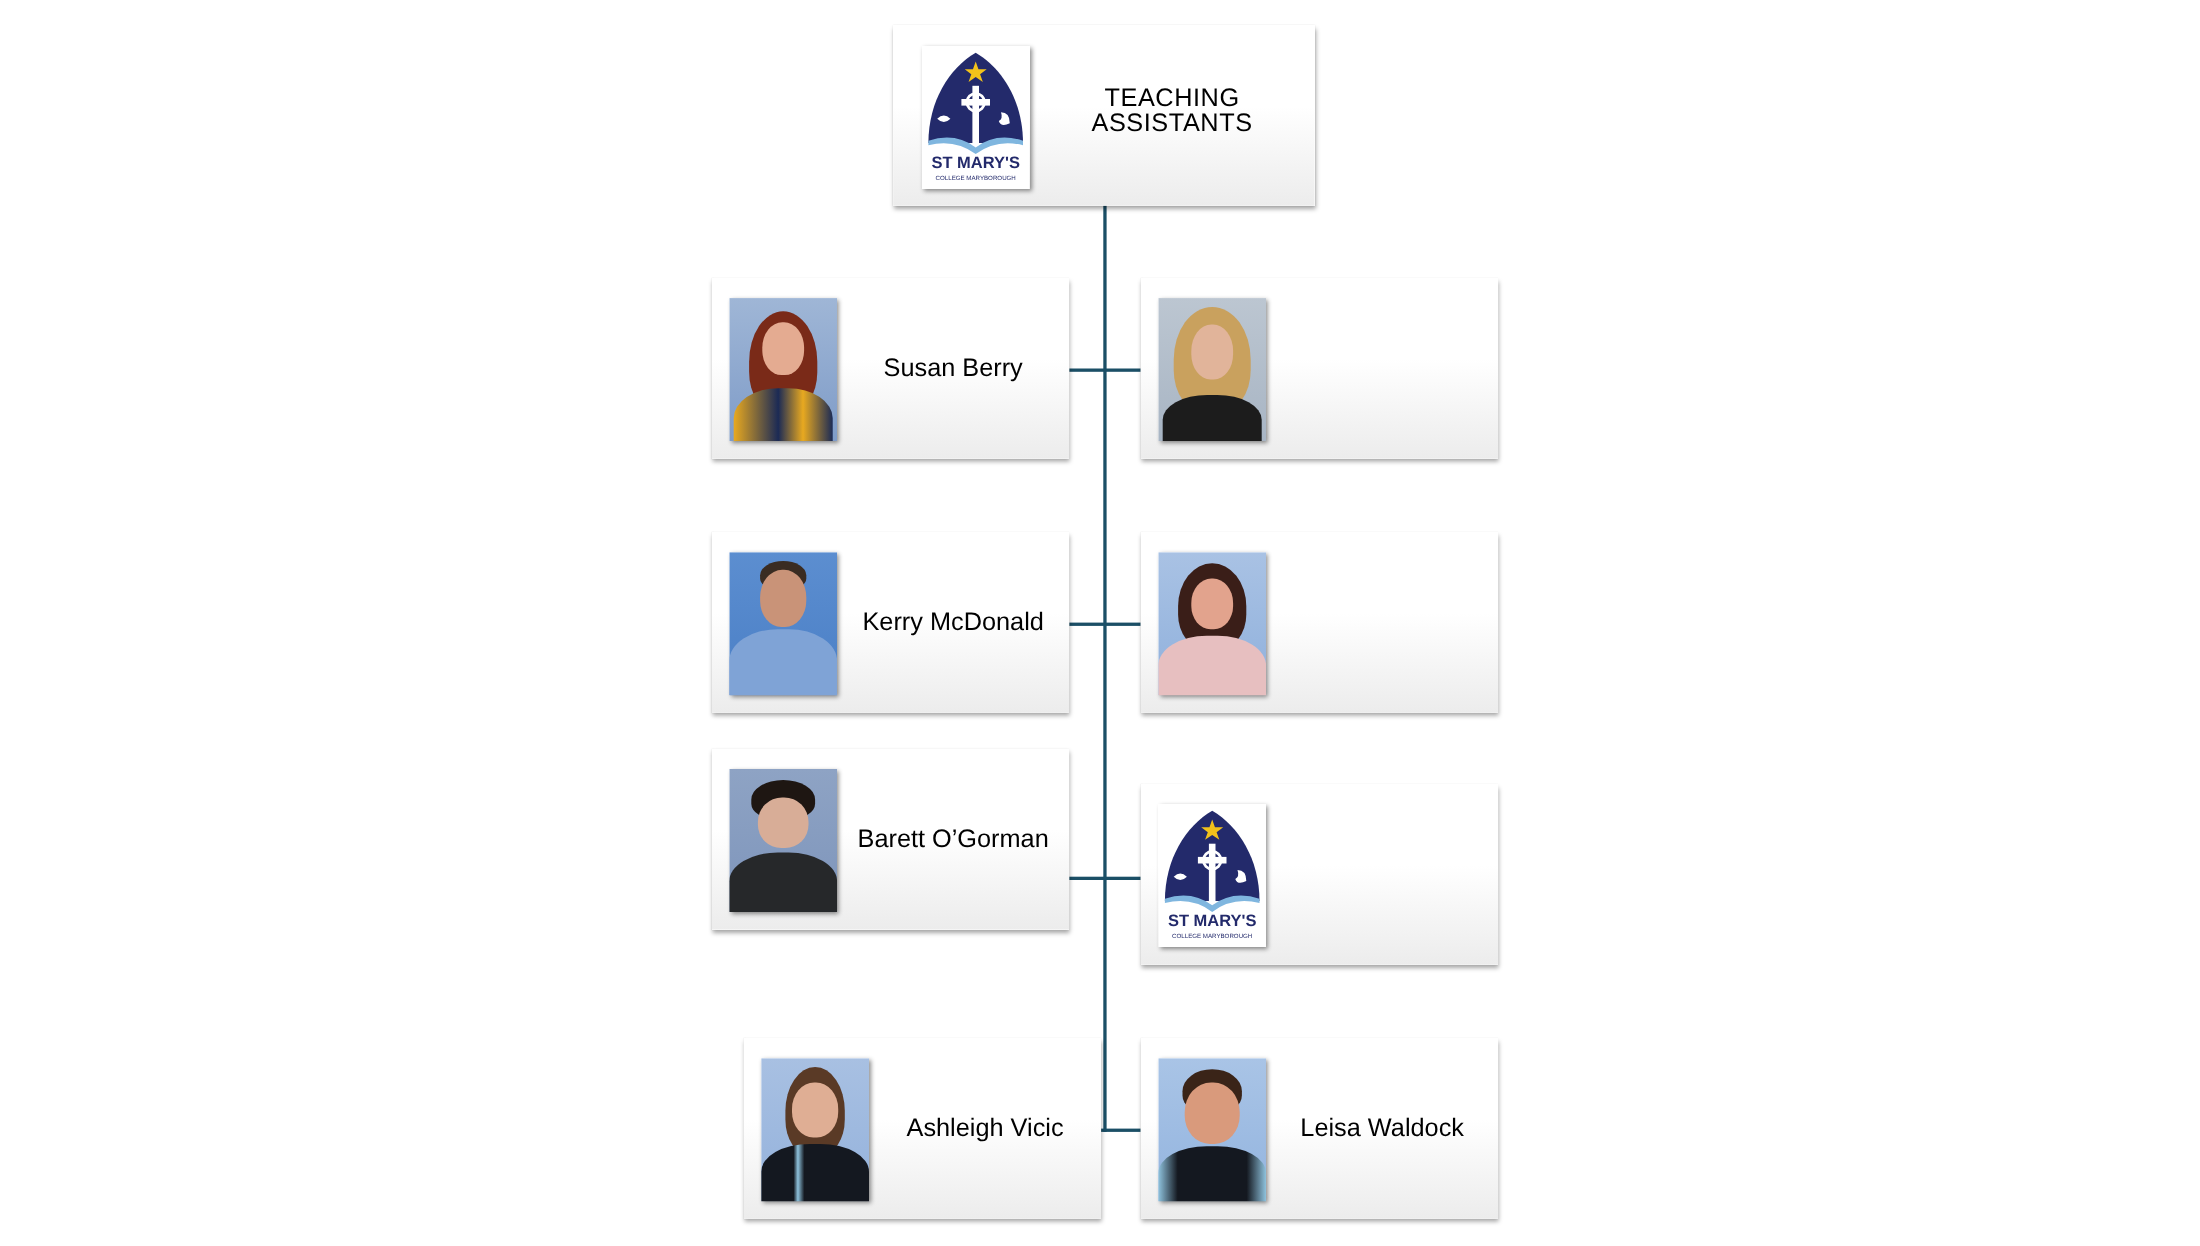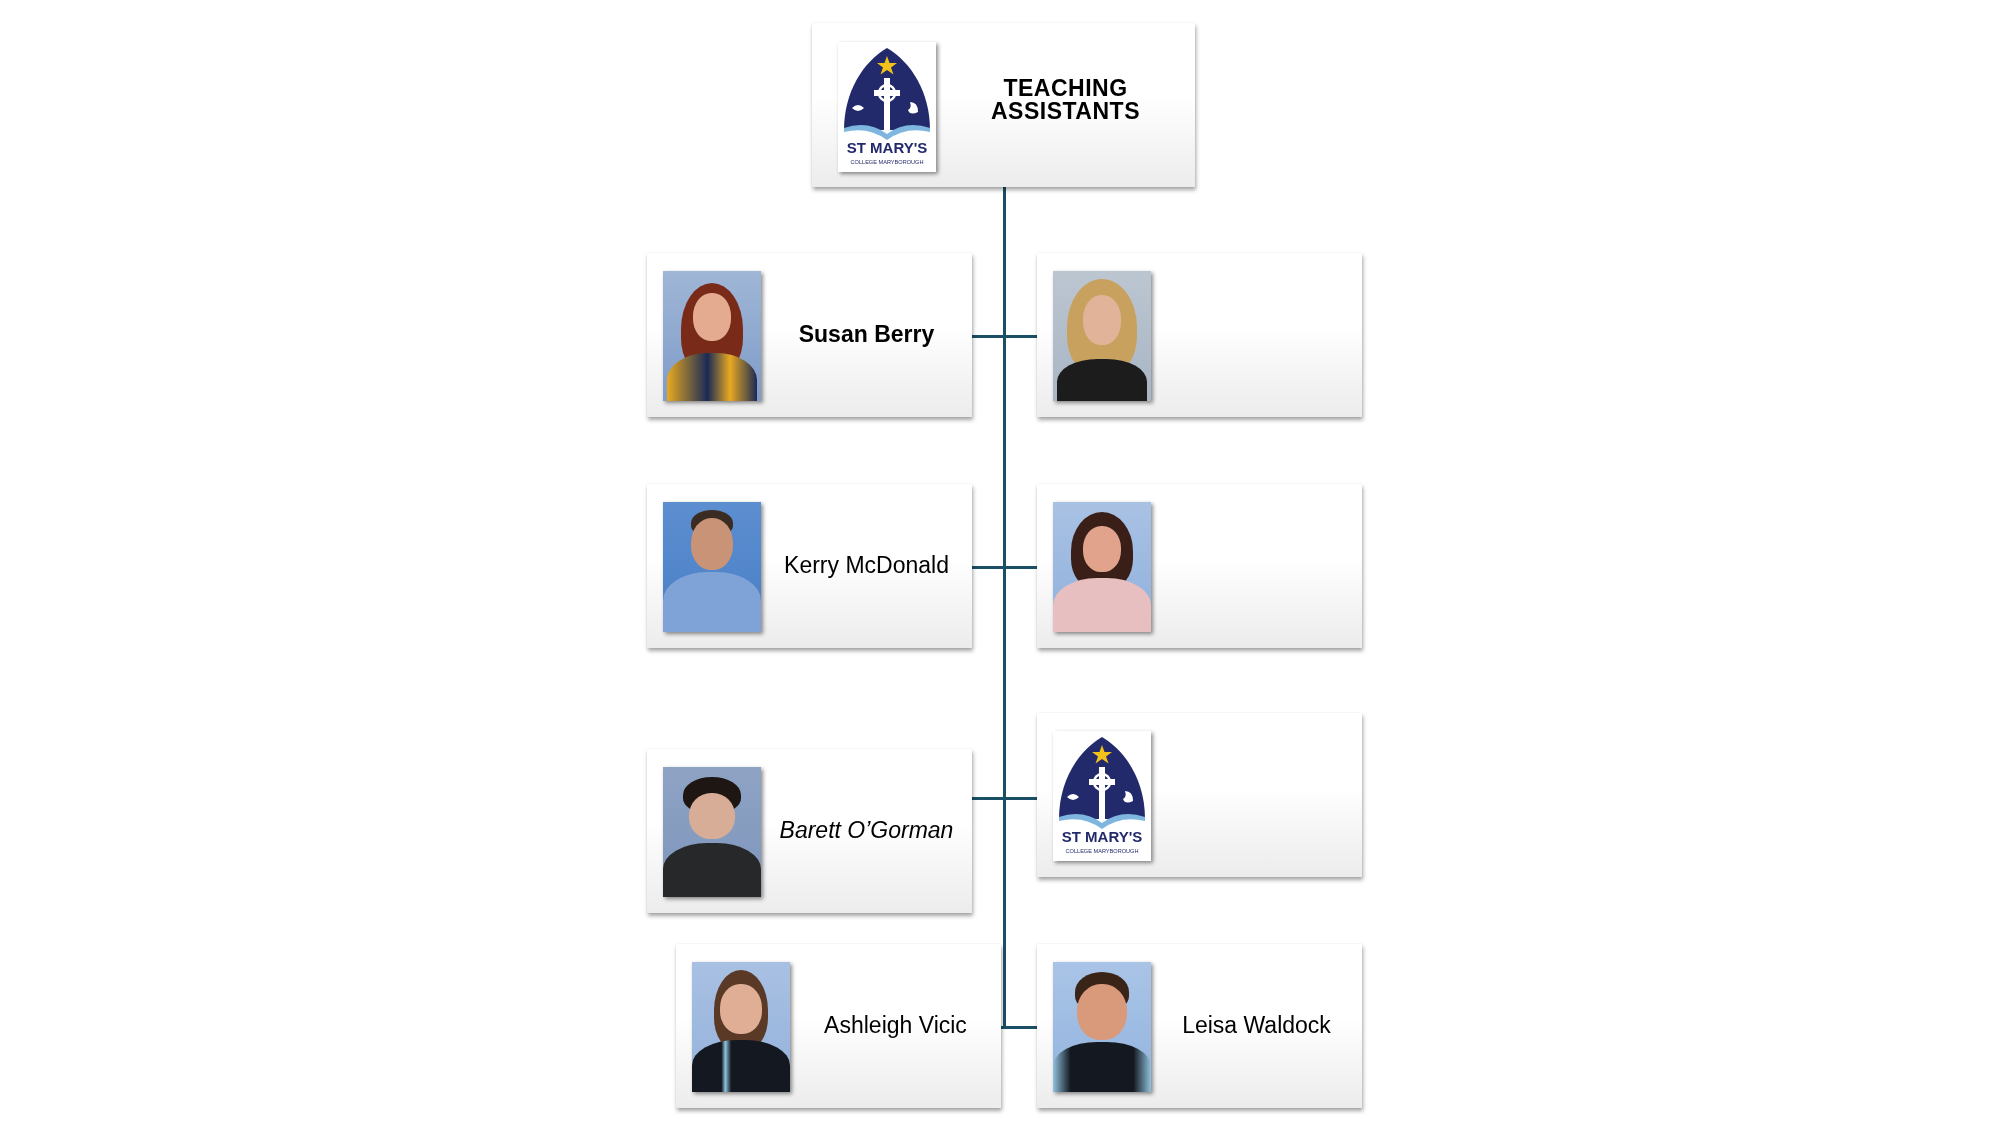--- a/index.html
+++ b/index.html
@@ -25,21 +25,21 @@
   .head .photo { left: 26px; top: 19px; height: 130px; }
   .name {
     position: absolute; left: 114px; right: 0; top: 0; bottom: 0;
     display: flex; align-items: center; justify-content: center;
     font-size: 23px; color: #000;
     padding-bottom: 2px;
   }
   .title {
     position: absolute; left: 124px; right: 0; top: 0; bottom: 0;
     display: flex; flex-direction: column; align-items: center; justify-content: center;
-    font-size: 23px; font-weight: bold; color: #000; line-height: 23px;
+    font-size: 23px; font-weight: normal; color: #000; line-height: 23px;
     letter-spacing: 0.5px; padding-bottom: 10px;
   }
   .line { position: absolute; background: #1b4f66; }
   
   .portrait { position: absolute; inset: 0; }
   .portrait .bg { position: absolute; inset: 0; }
   .portrait .hair { position: absolute; border-radius: 50% 50% 40% 40%; }
   .portrait .face { position: absolute; border-radius: 48% 48% 46% 46%; }
   .portrait .body { position: absolute; border-radius: 45% 45% 0 0; }
   .logo svg { display: block; width: 100%; height: 100%; }
@@ -68,21 +68,21 @@
       <text x="49" y="111" text-anchor="middle" font-family="Liberation Sans, sans-serif" font-weight="bold" font-size="15" fill="#232a6b">ST MARY'S</text>
       <text x="49" y="122" text-anchor="middle" font-family="Liberation Sans, sans-serif" font-size="5.6" fill="#232a6b">COLLEGE MARYBOROUGH</text>
     </svg>
   </div>
   <div class="title">
     <span>TEACHING</span>
     <span>ASSISTANTS</span>
   </div>
 </div>
 
-<div class="card" style="left:647px; top:253px;font-weight:bold;">
+<div class="card" style="left:647px; top:253px;">
   <div class="photo">
     <div class="portrait">
       <div class="bg" style="background:linear-gradient(#9fb6d6,#7f9cc8);"></div>
       <div class="hair" style="left:18px; top:12px; width:62px; height:92px; background:#7a2a18;"></div>
       <div class="face" style="left:30px; top:22px; width:38px; height:48px; background:#e4ab91;"></div>
       <div class="body" style="left:4px; top:82px; width:90px; height:60px; background:linear-gradient(90deg,#e8a920 0%,#1b2a55 45%,#e8a920 70%,#1b2a55 100%);"></div>
     </div>
   </div>
   <div class="name">Susan Berry</div>
 </div>
@@ -114,21 +114,21 @@
   <div class="photo">
     <div class="portrait">
       <div class="bg" style="background:linear-gradient(#a9c2e4,#8fb0dc);"></div>
       <div class="hair" style="left:18px; top:10px; width:62px; height:78px; background:#3a1e18;"></div>
       <div class="face" style="left:30px; top:24px; width:38px; height:46px; background:#e2a38d;"></div>
       <div class="body" style="left:0px; top:76px; width:98px; height:60px; background:#e7bfc0;"></div>
     </div>
   </div>
 </div>
 
-<div class="card" style="left:647px; top:749px;font-style:italic;">
+<div class="card" style="left:647px; top:681px;">
   <div class="photo">
     <div class="portrait">
       <div class="bg" style="background:linear-gradient(#8ea3c4,#7e95bb);"></div>
       <div class="hair" style="left:20px; top:10px; width:58px; height:36px; background:#1e1612;"></div>
       <div class="face" style="left:26px; top:26px; width:46px; height:46px; background:#d8ad97;"></div>
       <div class="body" style="left:0px; top:76px; width:98px; height:58px; background:#26282a;"></div>
     </div>
   </div>
   <div class="name">Barett O’Gorman</div>
 </div>

